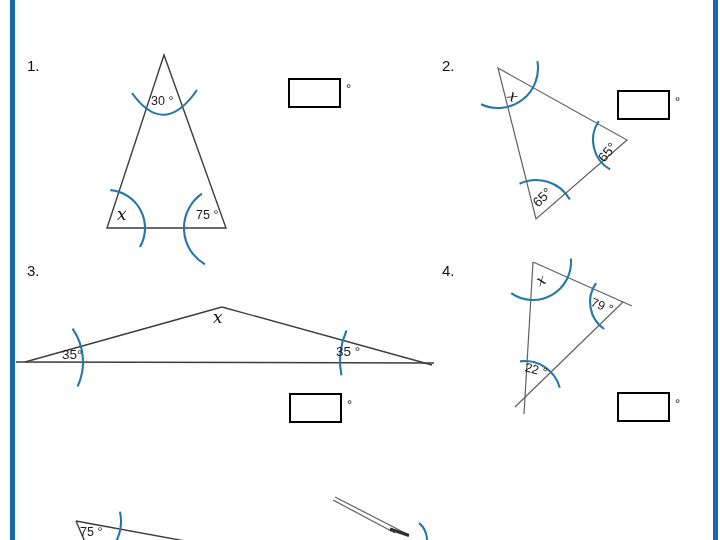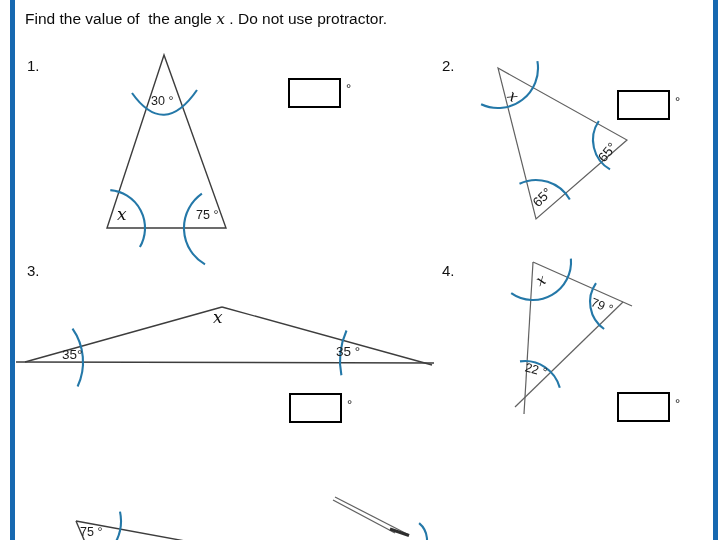--- a/index.html
+++ b/index.html
@@ -18,21 +18,20 @@
   .lbl{font-family:"Liberation Sans",sans-serif;font-size:12.5px;fill:#1c1c1c;}
   .lbl13{font-family:"Liberation Sans",sans-serif;font-size:13.5px;fill:#1c1c1c;}
   .xv{font-family:"DejaVu Serif",serif;font-style:italic;font-size:17px;fill:#111;}
   .xv15{font-family:"DejaVu Serif",serif;font-style:italic;font-size:15px;fill:#111;}
 </style>
 </head>
 <body>
 
 <div class="page">
 
-  <div class="title"><span>Find the value of  the angle </span><span class="math-x">x</span><span> . Do not use protractor.</span></div>
 
   <div class="qnum" style="left:27px;top:57px;">1.</div>
   <div class="qnum" style="left:442px;top:57px;">2.</div>
   <div class="qnum" style="left:27px;top:262px;">3.</div>
   <div class="qnum" style="left:442px;top:262px;">4.</div>
 
   <svg class="geom" width="720" height="540" viewBox="0 0 720 540">
 
     <rect x="10" y="0" width="5" height="540" fill="#1668b0"></rect>
     <rect x="713" y="0" width="5" height="540" fill="#1668b0"></rect>

